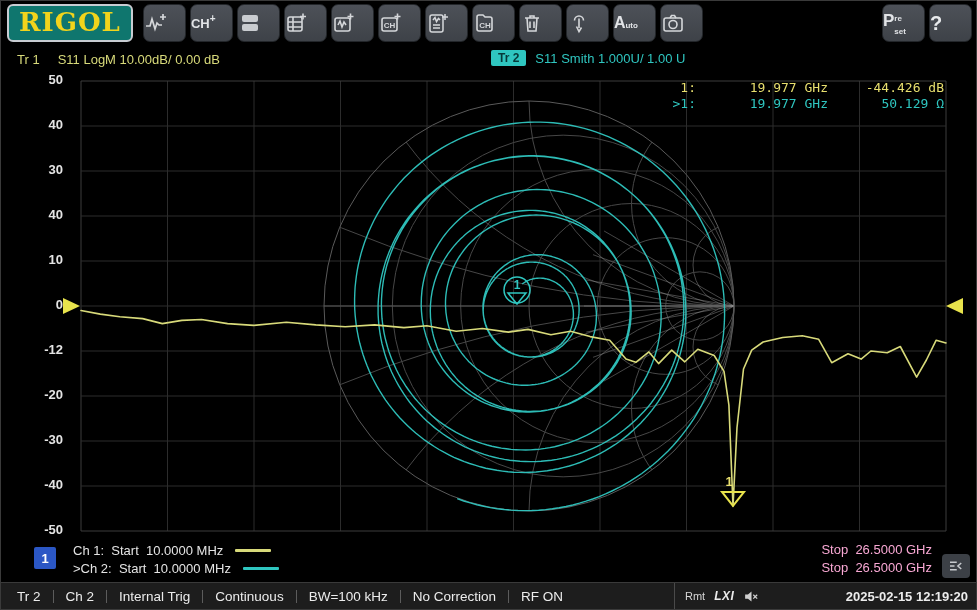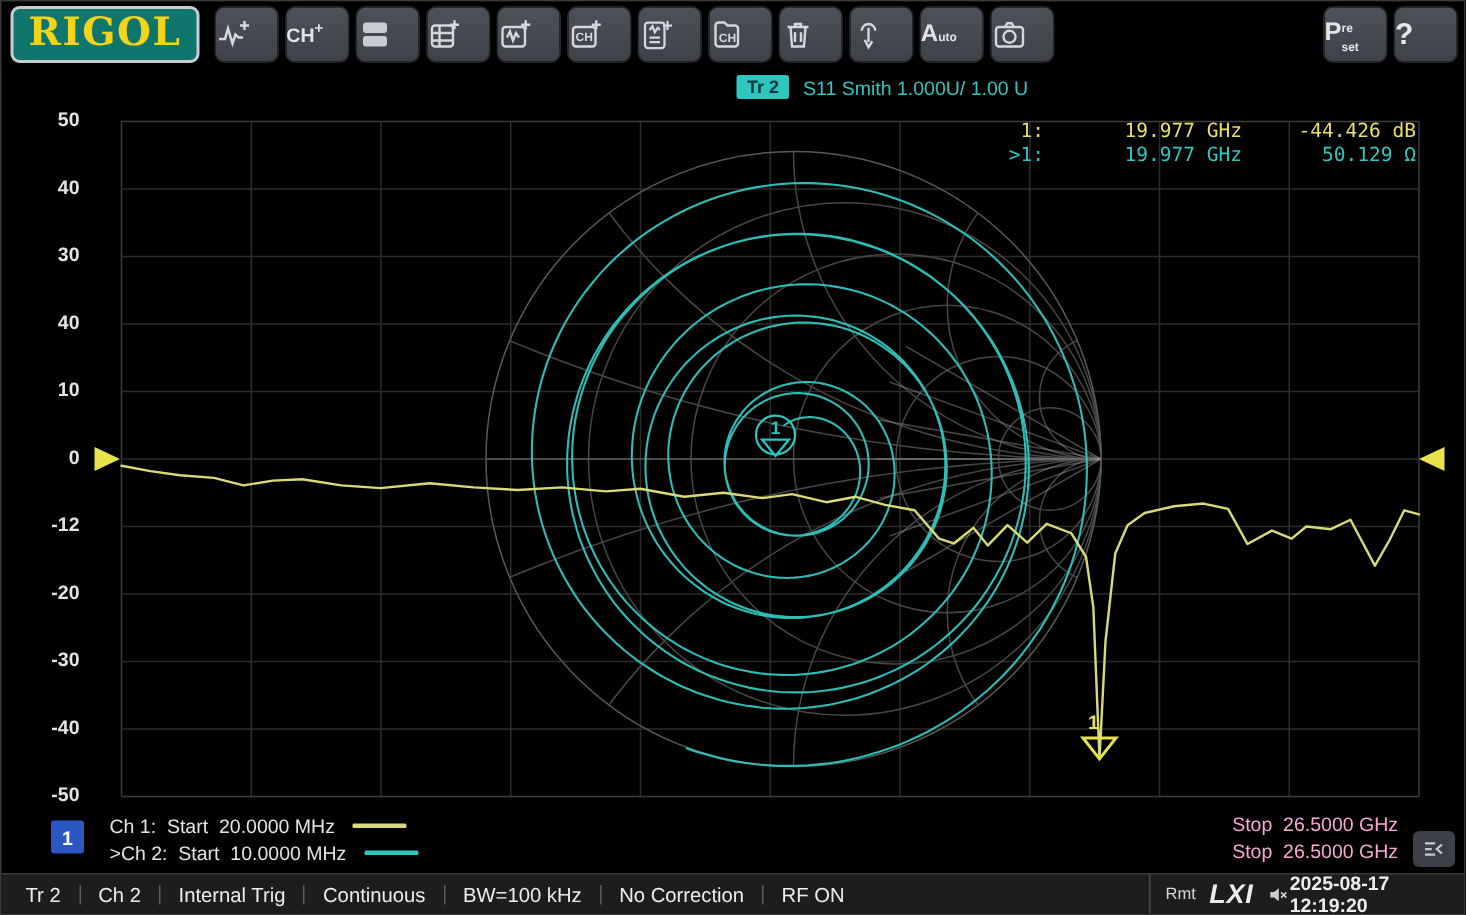--- a/index.html
+++ b/index.html
@@ -28,44 +28,44 @@
   
   .marker-table{position:absolute;top:79px;right:32px;font-family:"DejaVu Sans Mono",monospace;
                 font-size:13px;line-height:16px;}
   .mrow{display:flex;}
   .mid{width:40px;text-align:right;}
   .mx{width:132px;text-align:right;}
   .my{width:116px;text-align:right;}
   .yel{color:var(--marker-yellow);}
   .cyn{color:var(--trace2);}
   
-  .ylab{position:absolute;left:4px;width:48px;text-align:right;color:#e4e4e4;
+  .ylab{position:absolute;left:14px;width:48px;text-align:right;color:#e4e4e4;
         font-size:13px;font-weight:bold;}
   
   #plot{position:absolute;left:0;top:0;}
   
   .channel-info{position:absolute;left:0;top:538px;width:977px;height:44px;color:#e4e4e4;font-size:13px;}
   .win-badge{position:absolute;left:33px;top:8px;width:22px;height:22px;background:var(--blue-badge);
              color:#fff;font-size:13px;font-weight:bold;display:flex;align-items:center;justify-content:center;border-radius:2px;}
   .ch-rows{position:absolute;left:72px;top:2px;}
   .ch-row{height:18px;display:flex;align-items:center;white-space:pre;}
   .swatch{width:36px;height:3px;margin-left:12px;border-radius:1px;}
   .stops{position:absolute;right:46px;top:2px;text-align:right;}
   .stop-row{height:18px;line-height:18px;white-space:pre;color:#f9a8d4;}
   .menu-btn{position:absolute;right:8px;top:15px;width:28px;height:24px;background:#3c4046;border-radius:4px;
             display:flex;align-items:center;justify-content:center;}
   
   .status-bar{position:absolute;left:0;bottom:0;width:977px;height:27px;background:#1d1d1d;
               border-top:1px solid #3a3a3a;display:flex;align-items:center;box-sizing:border-box;
               font-size:13.5px;color:#ececec;padding-left:16px;}
   .divider{width:1px;height:13px;background:#5c5c5c;margin:0 12px;flex:0 0 auto;}
   .right-box{margin-left:auto;height:100%;border-left:1px solid #4a4a4a;display:flex;align-items:center;
-             width:212px;padding:0 10px 0 10px;box-sizing:border-box;}
+             width:304px;padding:0 10px 0 10px;box-sizing:border-box;}
   .rmt{font-size:11px;color:#d6d6d6;margin-right:9px;}
-  .lxi{font-weight:bold;font-style:italic;font-size:18px;margin-right:9px;letter-spacing:.5px;}
+  .lxi{font-weight:bold;font-style:italic;font-size:12px;margin-right:9px;letter-spacing:.5px;}
   .dt{margin-left:auto;font-size:13px;font-weight:bold;}
 </style>
 </head>
 <body>
 
 <div class="screen">
 
   <div class="toolbar">
     <div class="logo-box">
       <span class="logo">RIGOL</span>
@@ -217,20 +217,21 @@
         <polygon points="507,292 525,292 516,303" fill="none" stroke="#2fc6c0" stroke-width="1.5"></polygon>
       </g>
       <g>
         <text x="727.9990562476406" y="484.91700000000003" text-anchor="middle" fill="#e8df6e" font-size="13" font-weight="bold" font-family="Liberation Sans, sans-serif">1</text>
         <polygon points="720.9990562476406,490.91700000000003 742.9990562476406,490.91700000000003 731.9990562476406,504.91700000000003" fill="none" stroke="#e8e34c" stroke-width="2"></polygon>
       </g>
       <polygon points="62,297 62,313 79,305" fill="#e8e34c"></polygon>
       <polygon points="962,297 962,313 945,305" fill="#e8e34c"></polygon>
     </svg>
 
+  <div class="trace1"><span class="lab">Tr 1</span><span>S11 LogM 10.00dB/ 0.00 dB</span></div>
 
   <div class="trace2">
     <span class="tr2badge">Tr 2</span>
     <span>S11 Smith 1.000U/ 1.00 U</span>
   </div>
 
   <div class="marker-table">
     <div class="mrow yel">
       <span class="mid">1:</span>
       <span class="mx">19.977 GHz</span>
@@ -254,21 +255,21 @@
       <span class="ylab" style="top: 386px;">-20</span>
       <span class="ylab" style="top: 431px;">-30</span>
       <span class="ylab" style="top: 476px;">-40</span>
       <span class="ylab" style="top: 521px;">-50</span>
     </div>
 
   <div class="channel-info">
     <div class="win-badge">1</div>
     <div class="ch-rows">
       <div class="ch-row">
-        <span>Ch 1:  Start  20.0000 MHz</span>
+        <span>Ch 1:  Start  10.0000 MHz</span>
         <span class="swatch" id="sw1" style="background: rgb(216, 218, 122);"></span>
       </div>
       <div class="ch-row">
         <span>&gt;Ch 2:  Start  10.0000 MHz</span>
         <span class="swatch" id="sw2" style="background: rgb(47, 198, 192);"></span>
       </div>
     </div>
     <div class="stops">
       <div class="stop-row">Stop  26.5000 GHz</div>
       <div class="stop-row">Stop  26.5000 GHz</div>
@@ -296,17 +297,17 @@
     <span class="divider"></span>
     <span>RF ON</span>
 
     <div class="right-box">
       <span class="rmt">Rmt</span>
       <span class="lxi">LXI</span>
       <svg width="17" height="17" viewBox="0 0 24 24">
         <path d="M3 9v6h4l5 4V5L7 9H3z" fill="#cfcfcf"></path>
           <path d="M14.5 9.5l5.5 5.5M20 9.5l-5.5 5.5" stroke="#cfcfcf" stroke-width="1.8"></path>
       </svg>
-      <span class="dt">2025-08-17 12:19:20</span>
+      <span class="dt">2025-02-15 12:19:20</span>
     </div>
   </div>
 
 </div>
 
 </body></html>

